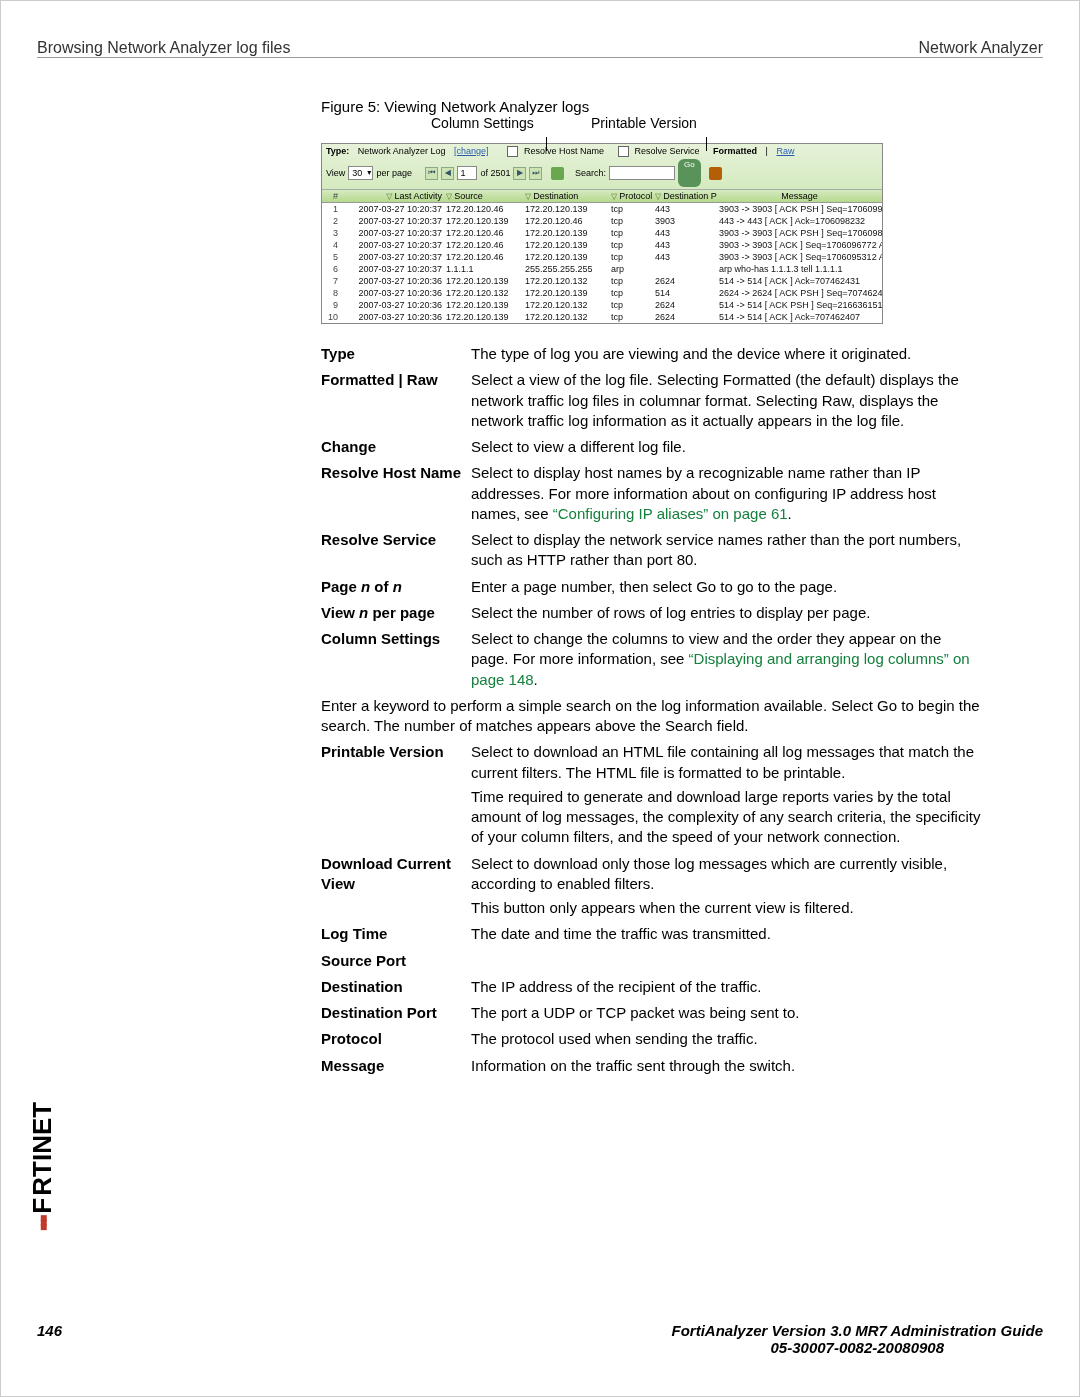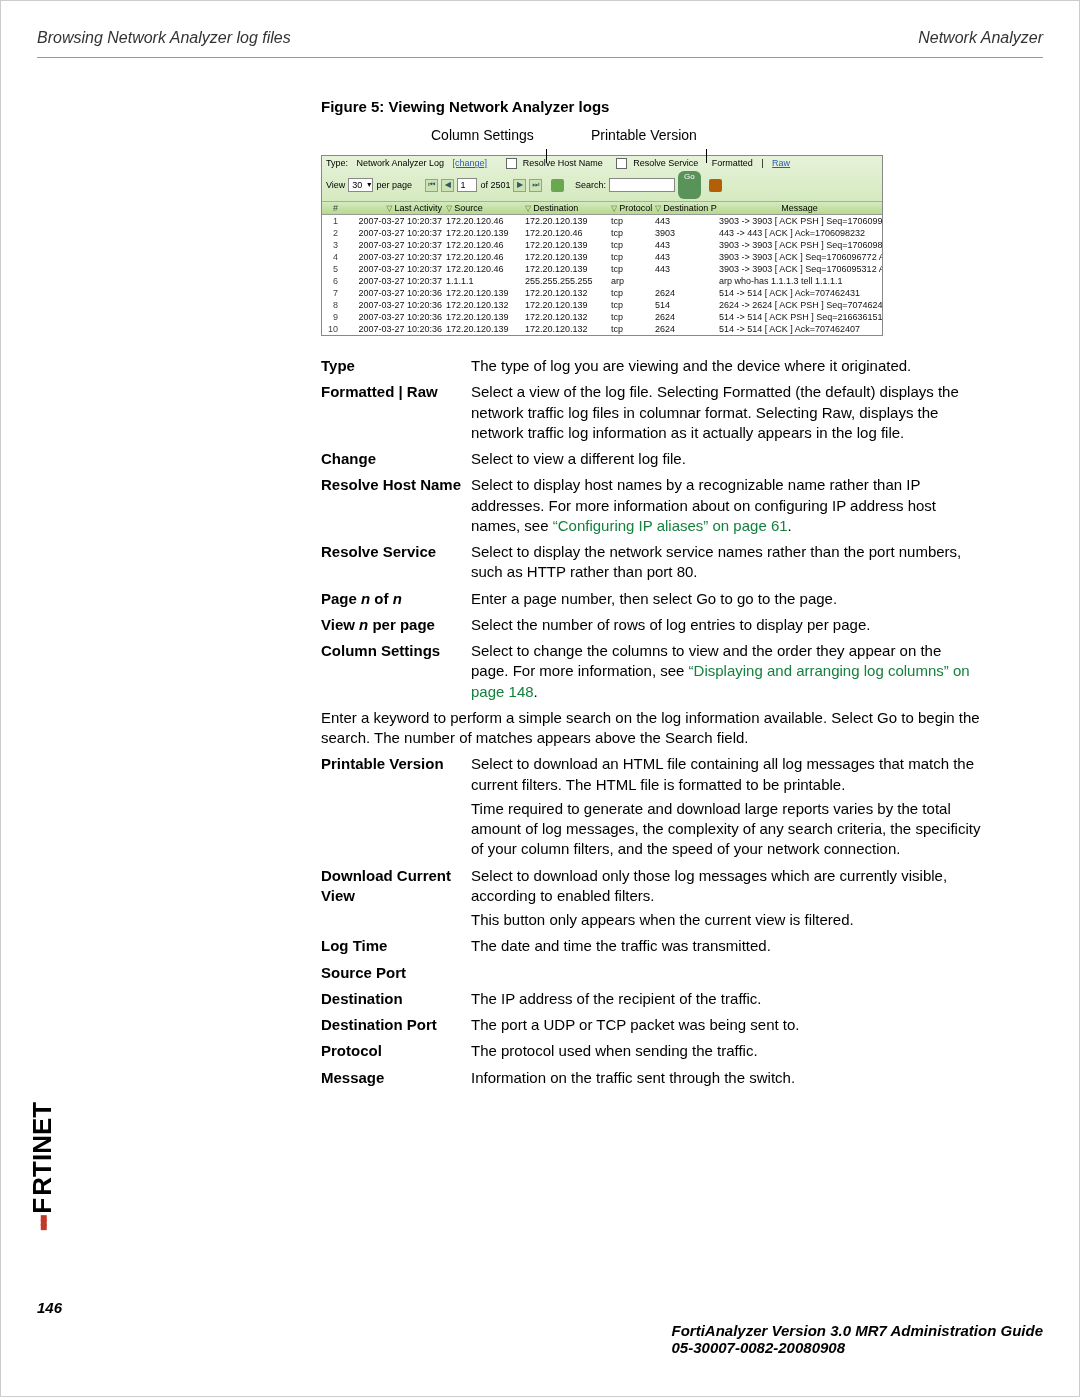--- a/index.html
+++ b/index.html
@@ -7,33 +7,32 @@
     font-family: Arial, Helvetica, sans-serif;
     background: #fff;
     width: 1080px;
     height: 1397px;
     position: relative;
     border: 1px solid #ccc;
     box-sizing: border-box;
   }
   .topbar {
     display: flex;
-    align-items: flex-start;
+    align-items: flex-end;
     height: 28px;
     border-bottom: 1px solid #999;
     margin: 28px 36px 16px 36px;
-    font-style: italic;
     font-size: 16px;
   }
   .topbar .left { flex: 1; color: #333; }
   .topbar .right { color: #333; }
   .content {
     margin: 40px 60px 0 320px;
   }
-  .fig-title { font-weight: bold; font-size: 15px; margin-bottom: 12px; }
+  .fig-title { font-weight: normal; font-size: 15px; }
   .callouts {
     position: relative;
     height: 28px;
     font-size: 14px;
   }
   .callouts .cs { position: absolute; left: 110px; }
   .callouts .pv { position: absolute; left: 270px; }
   .callouts .line { position: absolute; left: 225px; top: 22px; width: 1px; height: 14px; background: #000; }
   .callouts .line2 { position: absolute; left: 385px; top: 22px; width: 1px; height: 14px; background: #000; }
 
@@ -44,21 +43,21 @@
     background: #fff;
   }
   .ss-top {
     background: linear-gradient(#e6f2d9, #d5eac0);
     border-bottom: 1px solid #aaa;
     padding: 2px 4px;
   }
   .ss-row1 span { margin-right: 6px; }
   .ss-row2 { margin-top: 2px; display: flex; align-items: center; gap: 3px; }
   .ss-link { color: #2a5db0; text-decoration: underline; }
-  .ss-bold { font-weight: normal; }
+  .ss-bold { font-weight: bold; }
   .cb { display: inline-block; width: 9px; height: 9px; border: 1px solid #666; background: #fff; vertical-align: middle; margin-right: 2px; }
   .sel { border: 1px solid #888; background: #fff; padding: 0 10px 0 3px; display: inline-block; position: relative; font-size: 9px; height: 12px; line-height: 12px; }
   .sel::after { content: "▾"; position: absolute; right: 1px; top: 0; font-size: 8px; }
   .navbtn { display:inline-block; border: 1px solid #8a8; background: #cde3b3; width: 11px; height: 11px; text-align: center; line-height: 10px; font-size: 8px; color: #356; }
   .txtbox { border: 1px solid #888; background: #fff; padding: 0 2px; display: inline-block; min-width: 14px; height: 12px; line-height: 12px; }
   .gobtn { display:inline-block; background: #5a935a; color:#fff; border-radius: 6px; padding: 0px 6px; font-size: 8px; height: 28px; line-height: 12px;}
   .iconbtn { display:inline-block; width: 13px; height: 13px; background: #6aa84f; border-radius: 2px; }
   .iconbtn.pr { background: #b45f06; }
   .ss-head {
     background: linear-gradient(#d5eac0, #b6d98f);
@@ -120,21 +119,21 @@
   .footer {
     position: absolute;
     bottom: 40px;
     left: 36px;
     right: 36px;
     display: flex;
     font-size: 15px;
   }
   .footer .pg { font-weight: bold; font-style: italic; }
   .footer .mid { flex: 1; }
-  .footer .info { text-align: left; font-style: italic; margin-top: 23px; }
+  .footer .info { text-align: center; font-style: italic; }
   .footer .info .b { font-weight: bold; }
 </style>
 </head>
 <body>
 
 <div class="topbar">
   <div class="left">Browsing Network Analyzer log files</div>
   <div class="right">Network Analyzer</div>
 </div>
 

